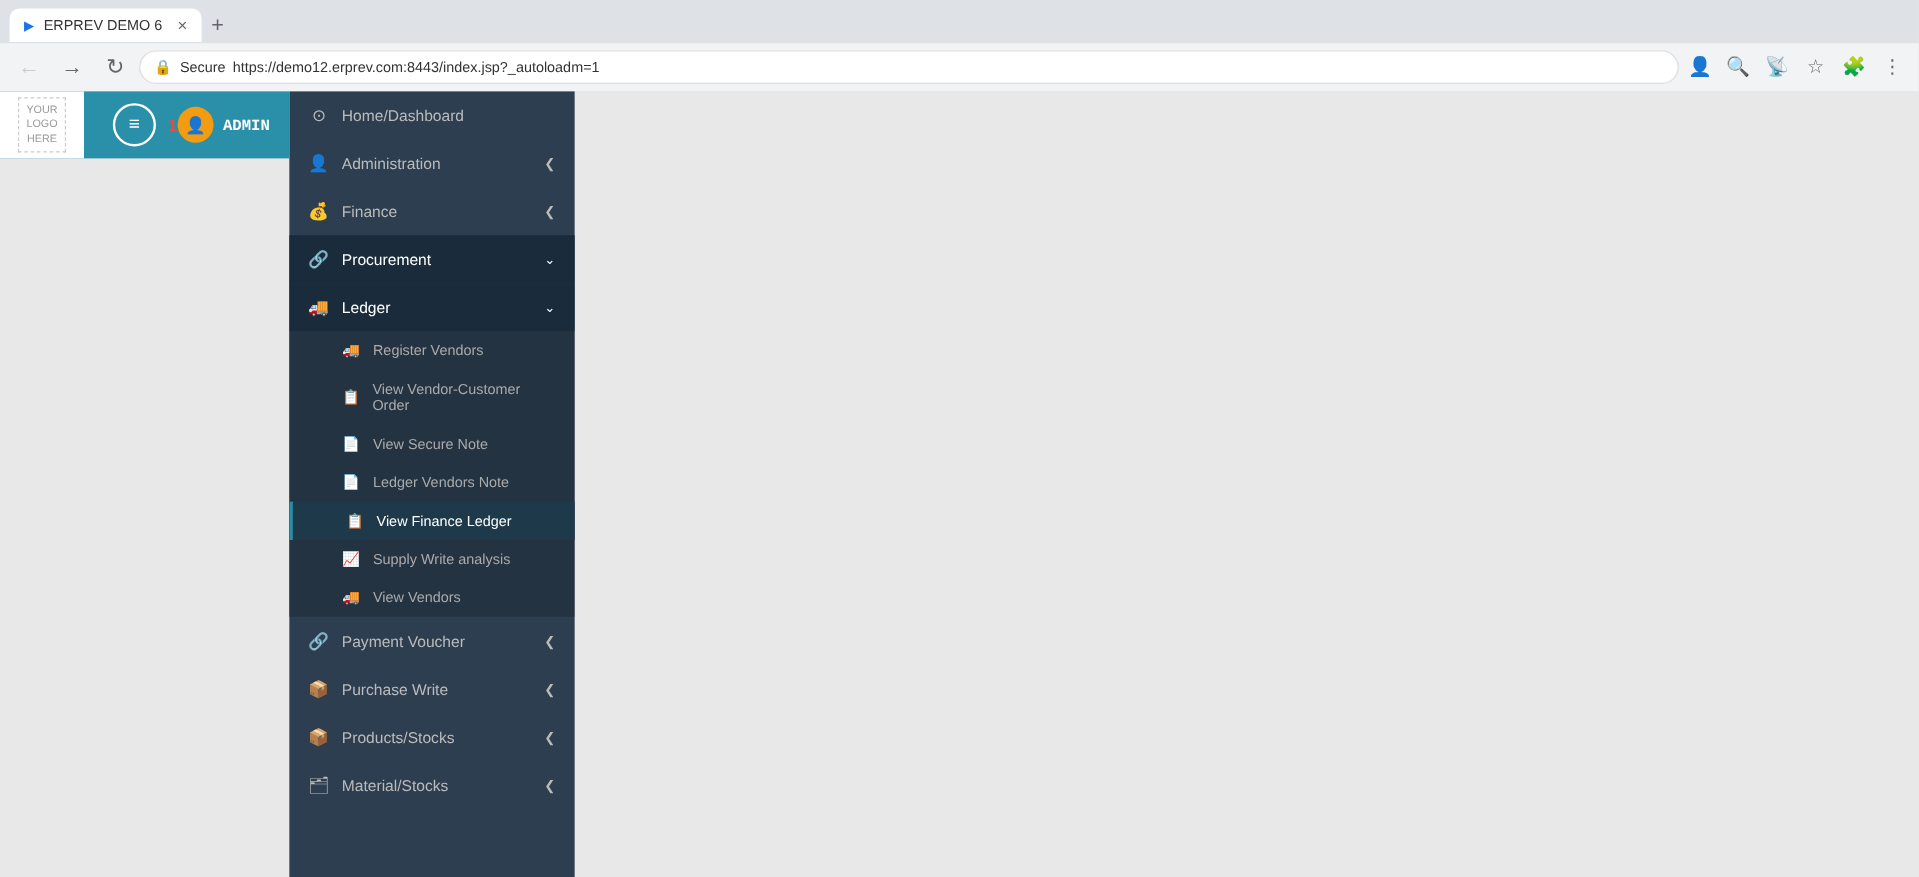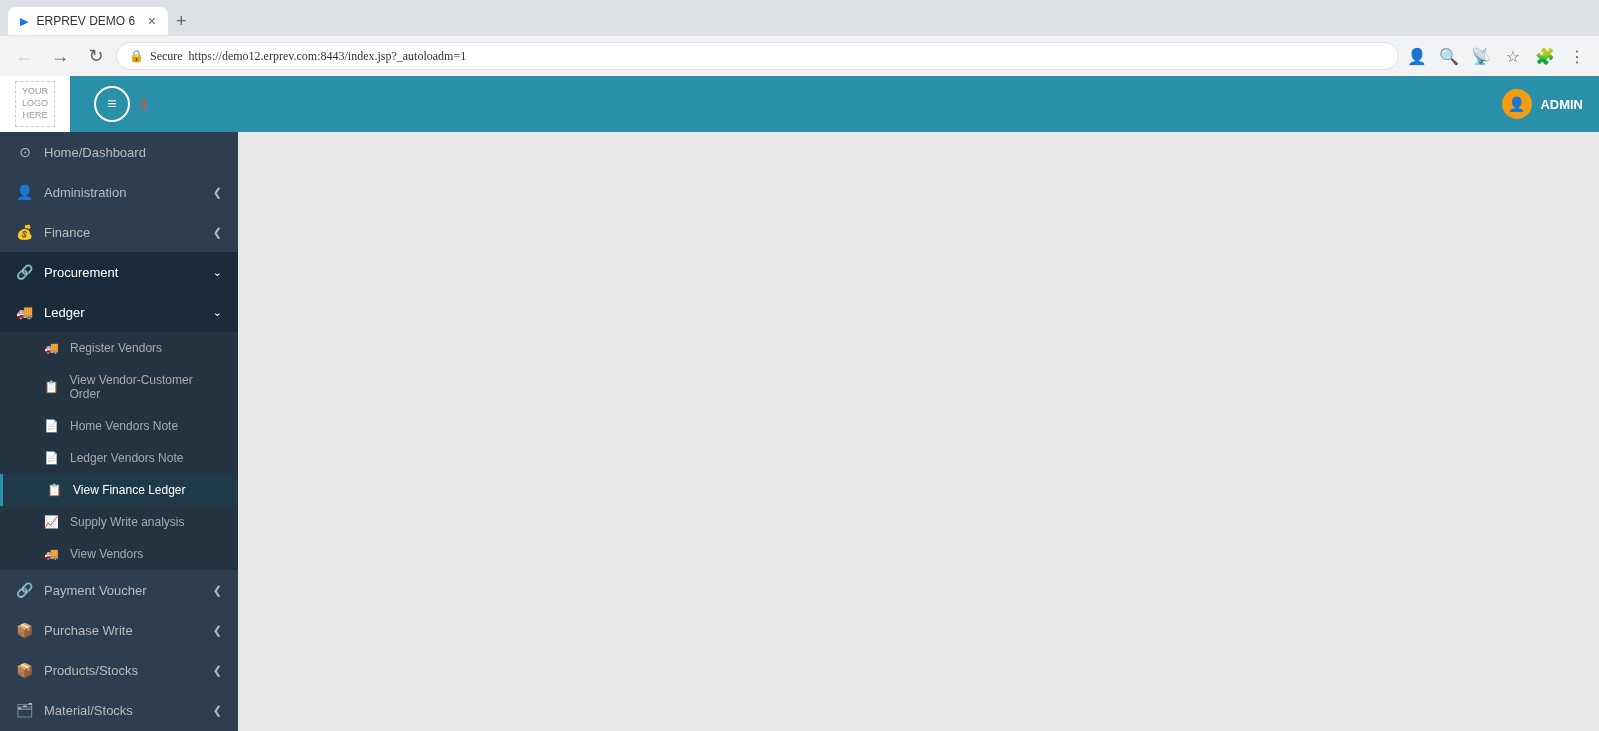--- a/index.html
+++ b/index.html
@@ -10,33 +10,33 @@
     .browser-tab-bar { display: flex; align-items: center; padding: 6px 8px 0; background: #dee1e6; height: 36px; }
     .browser-tab { display: flex; align-items: center; background: #fff; border-radius: 8px 8px 0 0; padding: 0 12px; height: 28px; font-size: 12px; color: #333; gap: 8px; min-width: 160px; }
     .browser-tab .tab-icon { color: #1a73e8; font-size: 11px; }
     .browser-tab .tab-close { margin-left: auto; color: #666; cursor: pointer; font-size: 14px; }
     .browser-new-tab { background: none; border: none; color: #666; font-size: 18px; padding: 0 8px; cursor: pointer; }
     .browser-controls { display: flex; align-items: center; padding: 4px 8px; background: #f1f3f4; gap: 4px; height: 40px; }
     .browser-nav-btn { background: none; border: none; color: #666; font-size: 18px; cursor: pointer; padding: 4px 6px; border-radius: 50%; width: 32px; height: 32px; display: flex; align-items: center; justify-content: center; }
     .browser-nav-btn.disabled { color: #ccc; cursor: default; }
     .address-bar { flex: 1; display: flex; align-items: center; background: #fff; border: 1px solid #ddd; border-radius: 20px; padding: 0 12px; height: 28px; gap: 6px; font-size: 12px; }
     .address-bar .lock-icon { color: #1a8a1a; font-size: 12px; }
-    .address-bar .url-text { color: #333; font-size: 12px; font-family: Liberation Serif, serif; }
+    .address-bar .url-text { color: #333; font-size: 12px; }
     .browser-actions { display: flex; gap: 4px; }
     .browser-action-btn { background: none; border: none; color: #666; font-size: 16px; cursor: pointer; padding: 4px; border-radius: 50%; width: 28px; height: 28px; display: flex; align-items: center; justify-content: center; }
 
     
-    .app-wrapper { display: flex; flex-direction: column; flex: 1; overflow: hidden; }
+    .app-wrapper { display: flex; flex-direction: row; flex: 1; overflow: hidden; }
     .app-header { background: #2a8fa8; display: flex; align-items: center; height: 56px; flex-shrink: 0; position: relative; }
     .app-logo { background: #fff; width: 70px; height: 56px; display: flex; align-items: center; justify-content: center; flex-shrink: 0; }
     .logo-text { font-size: 9px; color: #999; text-align: center; line-height: 1.3; border: 1px dashed #ccc; padding: 4px 6px; }
     .menu-toggle { background: none; border: 2px solid #fff; border-radius: 50%; width: 36px; height: 36px; display: flex; align-items: center; justify-content: center; cursor: pointer; margin-left: 24px; color: #fff; font-size: 16px; }
     .header-right { margin-left: auto; display: flex; align-items: center; gap: 8px; padding-right: 16px; color: #fff; }
     .admin-avatar { width: 30px; height: 30px; border-radius: 50%; background: #f39c12; display: flex; align-items: center; justify-content: center; color: #fff; font-size: 14px; }
-    .admin-label { color: #fff; font-size: 13px; font-weight: bold; }
+    .admin-label { color: #fff; font-size: 13px; font-weight: bold; font-family: Liberation Mono, monospace; }
 
     
     .app-body { display: flex; flex: 1; overflow: hidden; }
 
     
     .sidebar { background: #2c3e50; width: 238px; flex-shrink: 0; overflow-y: auto; color: #ccc; }
     .sidebar::-webkit-scrollbar { width: 4px; }
     .sidebar::-webkit-scrollbar-track { background: #2c3e50; }
     .sidebar::-webkit-scrollbar-thumb { background: #555; }
 
@@ -141,21 +141,21 @@
         <div class="sidebar-subitem">
           <span class="sub-icon">🚚</span>
           <span>Register Vendors</span>
         </div>
         <div class="sidebar-subitem">
           <span class="sub-icon">📋</span>
           <span>View Vendor-Customer Order</span>
         </div>
         <div class="sidebar-subitem">
           <span class="sub-icon">📄</span>
-          <span>Home Vendors Note</span>
+          <span>View Secure Note</span>
         </div>
         <div class="sidebar-subitem">
           <span class="sub-icon">📄</span>
           <span>Ledger Vendors Note</span>
         </div>
         <div class="sidebar-subitem highlighted" style="position:relative;">
           <span class="sub-icon">📋</span>
           <span>View Finance Ledger</span>
 
         </div>

